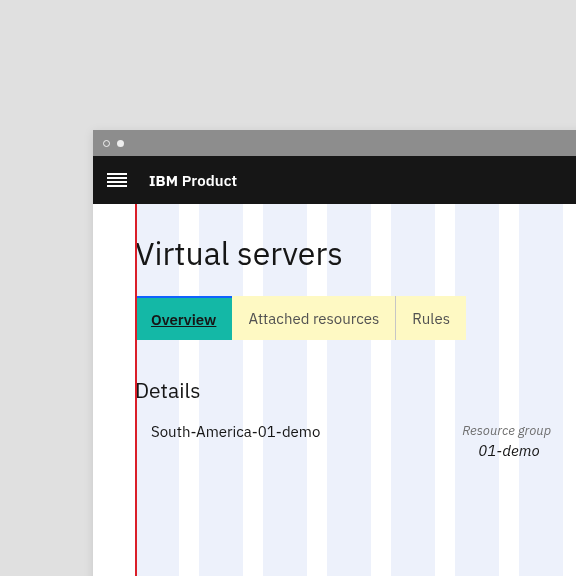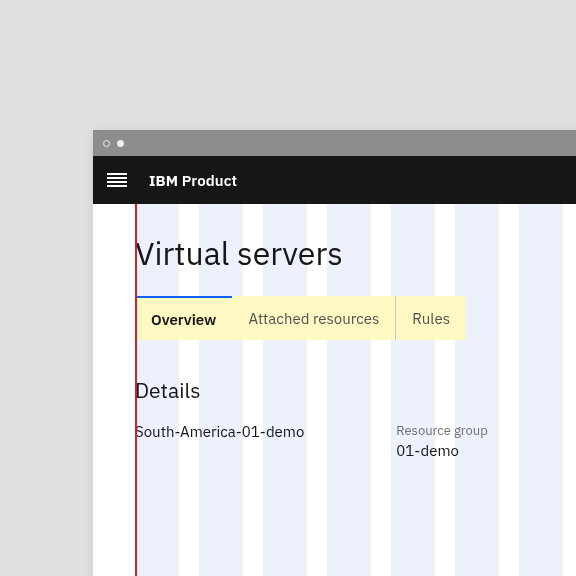--- a/index.html
+++ b/index.html
@@ -108,26 +108,27 @@
     display: flex;
     align-items: center;
     padding: 0 16px;
     font-size: 15px;
     color: #525252;
     background: #fef9c3;
     border-right: 1px solid #c6c6c6;
     cursor: pointer;
   }
   .tab.active {
-    background: #fef9c3;
+    background: #14b8a6;
     color: #161616;
     font-weight: 600;
     border-top: 2.5px solid #0f62fe;
     border-right: none;
     padding-top: 0;
+    text-decoration: underline;
   }
   .tab:last-child { border-right: none; }
   .section-title {
     position: relative;
     z-index: 2;
     font-size: 21px;
     font-weight: 400;
     color: #161616;
     margin-top: 36px;
     margin-bottom: 18px;
@@ -139,22 +140,23 @@
   }
   .field { margin-right: 40px; }
   .field-label {
     font-size: 13px;
     color: #6f6f6f;
     margin-bottom: 2px;
   }
   .field-value {
     font-size: 15px;
     color: #161616;
-  }
-  .field.rg { margin-left: 52px; }
+    padding-left: 16px;
+  }
+  .field.rg { margin-left: 102px; font-style: italic; }
 </style>
 </head>
 <body>
 
 <div class="window">
   <div class="titlebar">
     <span class="dot"></span>
     <span class="dot filled"></span>
   </div>
   <div class="header">

